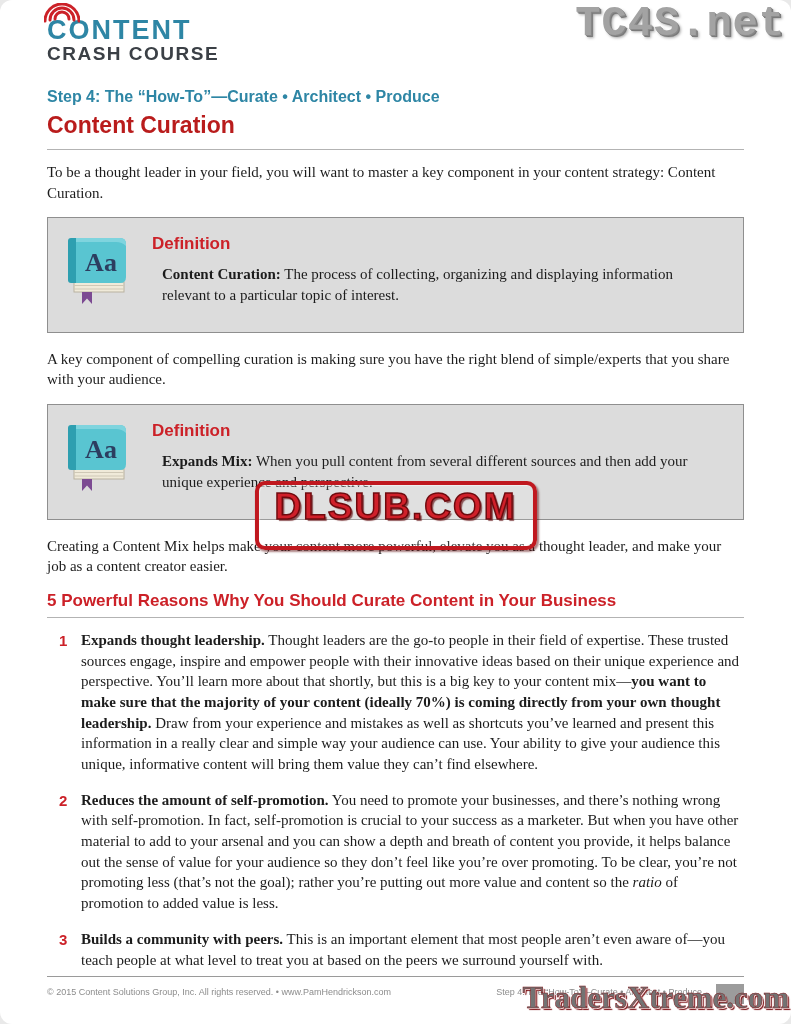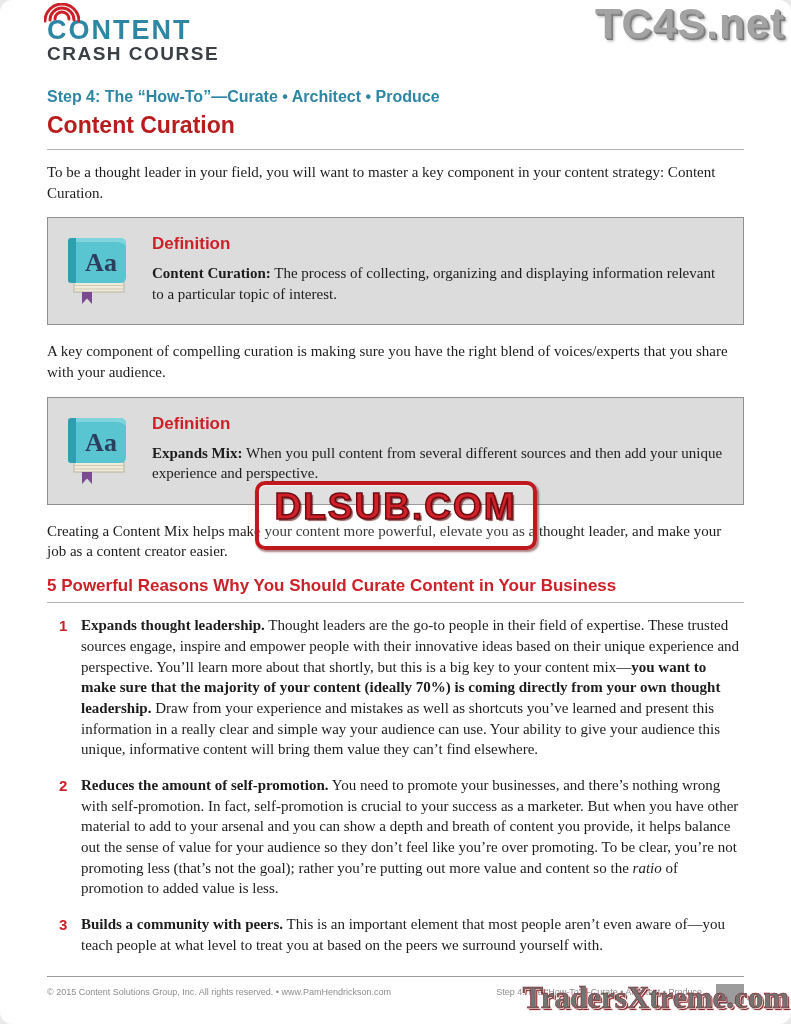--- a/index.html
+++ b/index.html
@@ -11,42 +11,42 @@
   .content { padding:0 47px; }
 
   
   .header { position:relative; height:86px; }
   .logo { position:absolute; left:47px; top:16px; font-family:"Liberation Sans", sans-serif; font-weight:bold; line-height:1.05; }
   .logo .broadcast { position:absolute; left:-3px; top:-13px; }
   .logo-line1 { color:#2e86a5; font-size:27px; letter-spacing:2px; }
   .logo-line2 { color:#3b4046; font-size:19px; letter-spacing:1.5px; }
   .wm-top {
     position:absolute; right:6px; top:0px;
-    font-family:Liberation Sans, sans-serif; font-weight:bold; font-size:42px;
+    font-family:Liberation Mono, monospace; font-weight:bold; font-size:42px;
     color:#a3a3a3; letter-spacing:1px;
     text-shadow:1px 1px 0 #8a8a8a, 2px 2px 0 #7a7a7a, 3px 3px 3px rgba(0,0,0,.35);
     text-align:center;
   }
 
   
   .step-title { font-family:"Liberation Sans", sans-serif; font-weight:bold; font-size:16px; color:#2e86a5; margin:2px 0 6px 0; }
   .page-title { font-family:"Liberation Sans", sans-serif; font-weight:bold; font-size:23px; color:#b91c1c; margin:0 0 10px 0; }
   .rule { border-top:1px solid #b3b3b3; height:0; margin:0 0 12px 0; }
 
   p.body { font-size:15px; line-height:1.38; margin:0 0 14px 0; }
 
   
   .defbox {
     border:1px solid #8f8f8f; background:#dcdcdc;
     display:flex; gap:18px; align-items:flex-start;
     padding:14px 16px 16px 14px; margin:4px 0 16px 0;
   }
   .defbox .book { flex:0 0 auto; margin-top:2px; }
   .def-title { font-family:"Liberation Sans", sans-serif; font-weight:bold; font-size:17px; color:#cc2128; margin:2px 0 9px 0; }
-  .def-text { font-size:15px; line-height:1.38; margin:0; }
+  .def-text { font-size:15px; line-height:1.38; margin:10px; }
   .def-term { font-weight:bold; }
 
   
   .reasons-heading { font-family:"Liberation Sans", sans-serif; font-weight:bold; font-size:17px; color:#cc2128; margin:10px 0 6px 0; }
   .reason { display:flex; margin:0 0 15px 0; }
   .reason-num {
     flex:0 0 22px; text-align:left; padding-left:12px;
     font-family:"Liberation Sans", sans-serif; font-weight:bold; font-size:15px; color:#cc2128; line-height:1.4;
   }
   .reason-body { font-size:15px; line-height:1.38; }
@@ -119,21 +119,21 @@
           <path d="M14 4 L58 4 Q64 4 64 10 L64 12 Q60 8 54 8 L14 8 Z" fill="#7fd4de"></path>
           <text x="39" y="37" text-anchor="middle" font-family="Liberation Serif, serif" font-weight="bold" font-size="26" fill="#2c3e60">Aa</text>
         </svg>
       </span>
       <div>
         <div class="def-title">Definition</div>
         <p class="def-text"><span class="def-term">Content Curation:</span><span> The process of collecting, organizing and displaying information relevant to a particular topic of interest.</span></p>
       </div>
     </div>
 
-    <p class="body">A key component of compelling curation is making sure you have the right blend of voices/experts that you share with your audience.</p>
+    <p class="body">A key component of compelling curation is making sure you have the right blend of simple/experts that you share with your audience.</p>
 
     <div class="defbox">
       <span class="book">
         <svg width="72" height="70" viewBox="0 0 72 70">
           <rect x="12" y="48" width="50" height="10" fill="#f0ead9" stroke="#b9b2a0" stroke-width="1"></rect>
           <line x1="12" y1="51.5" x2="62" y2="51.5" stroke="#cfc8b6" stroke-width="1"></line>
           <line x1="12" y1="55" x2="62" y2="55" stroke="#cfc8b6" stroke-width="1"></line>
           <path d="M20 58 L20 70 L25 64.5 L30 70 L30 58 Z" fill="#7c4a92"></path>
           <rect x="6" y="4" width="12" height="45" rx="3" fill="#2e9fb0"></rect>
           <path d="M14 4 L58 4 Q64 4 64 10 L64 43 Q64 49 58 49 L14 49 Z" fill="#59c5d1"></path>

